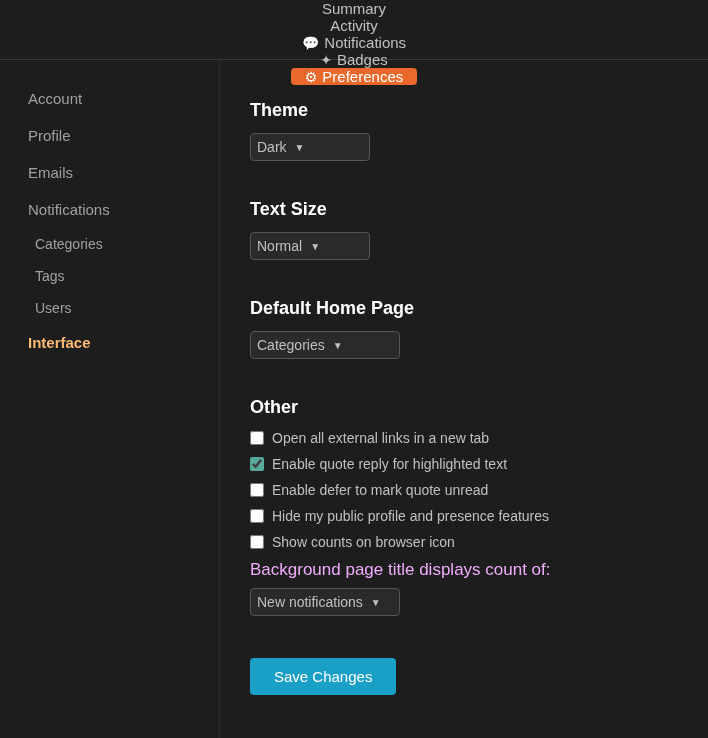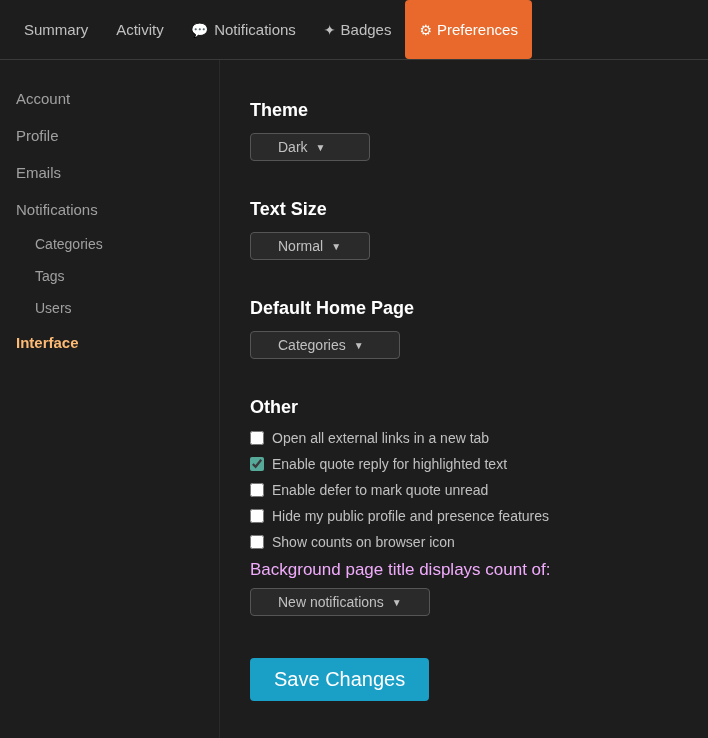--- a/index.html
+++ b/index.html
@@ -13,20 +13,21 @@
     }
 
     
     .top-nav {
       display: flex;
       align-items: center;
       border-bottom: 1px solid #3a3a3a;
       padding: 0 10px;
       height: 60px;
       background-color: #1d1d1d;
+      flex-direction: column;
     }
     .top-nav-item {
       color: #c0c0c0;
       padding: 0 14px;
       height: 100%;
       display: flex;
       align-items: center;
       cursor: pointer;
       font-size: 15px;
       text-decoration: none;
@@ -48,21 +49,21 @@
     }
 
     
     .sidebar {
       width: 220px;
       padding: 20px 0;
       border-right: 1px solid #2a2a2a;
       flex-shrink: 0;
     }
     .sidebar-item {
-      padding: 10px 16px;
+      padding: 10px 28px;
       cursor: pointer;
       color: #a0a0a0;
       font-size: 15px;
     }
     .sidebar-item.active {
       color: #fdba74;
       font-weight: bold;
     }
     .sidebar-sub-item {
       padding: 8px 35px;
@@ -84,21 +85,21 @@
       font-weight: bold;
       margin-bottom: 12px;
       margin-top: 20px;
     }
 
     
     .dropdown-select {
       background-color: #2a2a2a;
       border: 1px solid #555;
       color: #c0c0c0;
-      padding: 5px 27px;
+      padding: 5px 6px;
       border-radius: 4px;
       font-size: 14px;
       cursor: pointer;
       display: inline-flex;
       align-items: center;
       margin-bottom: 18px;
       min-width: 90px;
     }
     .dropdown-select .arrow {
       margin-left: 8px;
@@ -130,21 +131,21 @@
       margin-bottom: 8px;
       margin-top: 4px;
     }
 
     
     .save-btn {
       background-color: #1a9fc7;
       color: #fff;
       border: none;
       padding: 10px 24px;
-      font-size: 20px;
+      font-size: 15px;
       border-radius: 4px;
       cursor: pointer;
       margin-top: 24px;
     }
   </style>
 </head>
 <body>
 
 <nav class="top-nav">
   <a class="top-nav-item">

